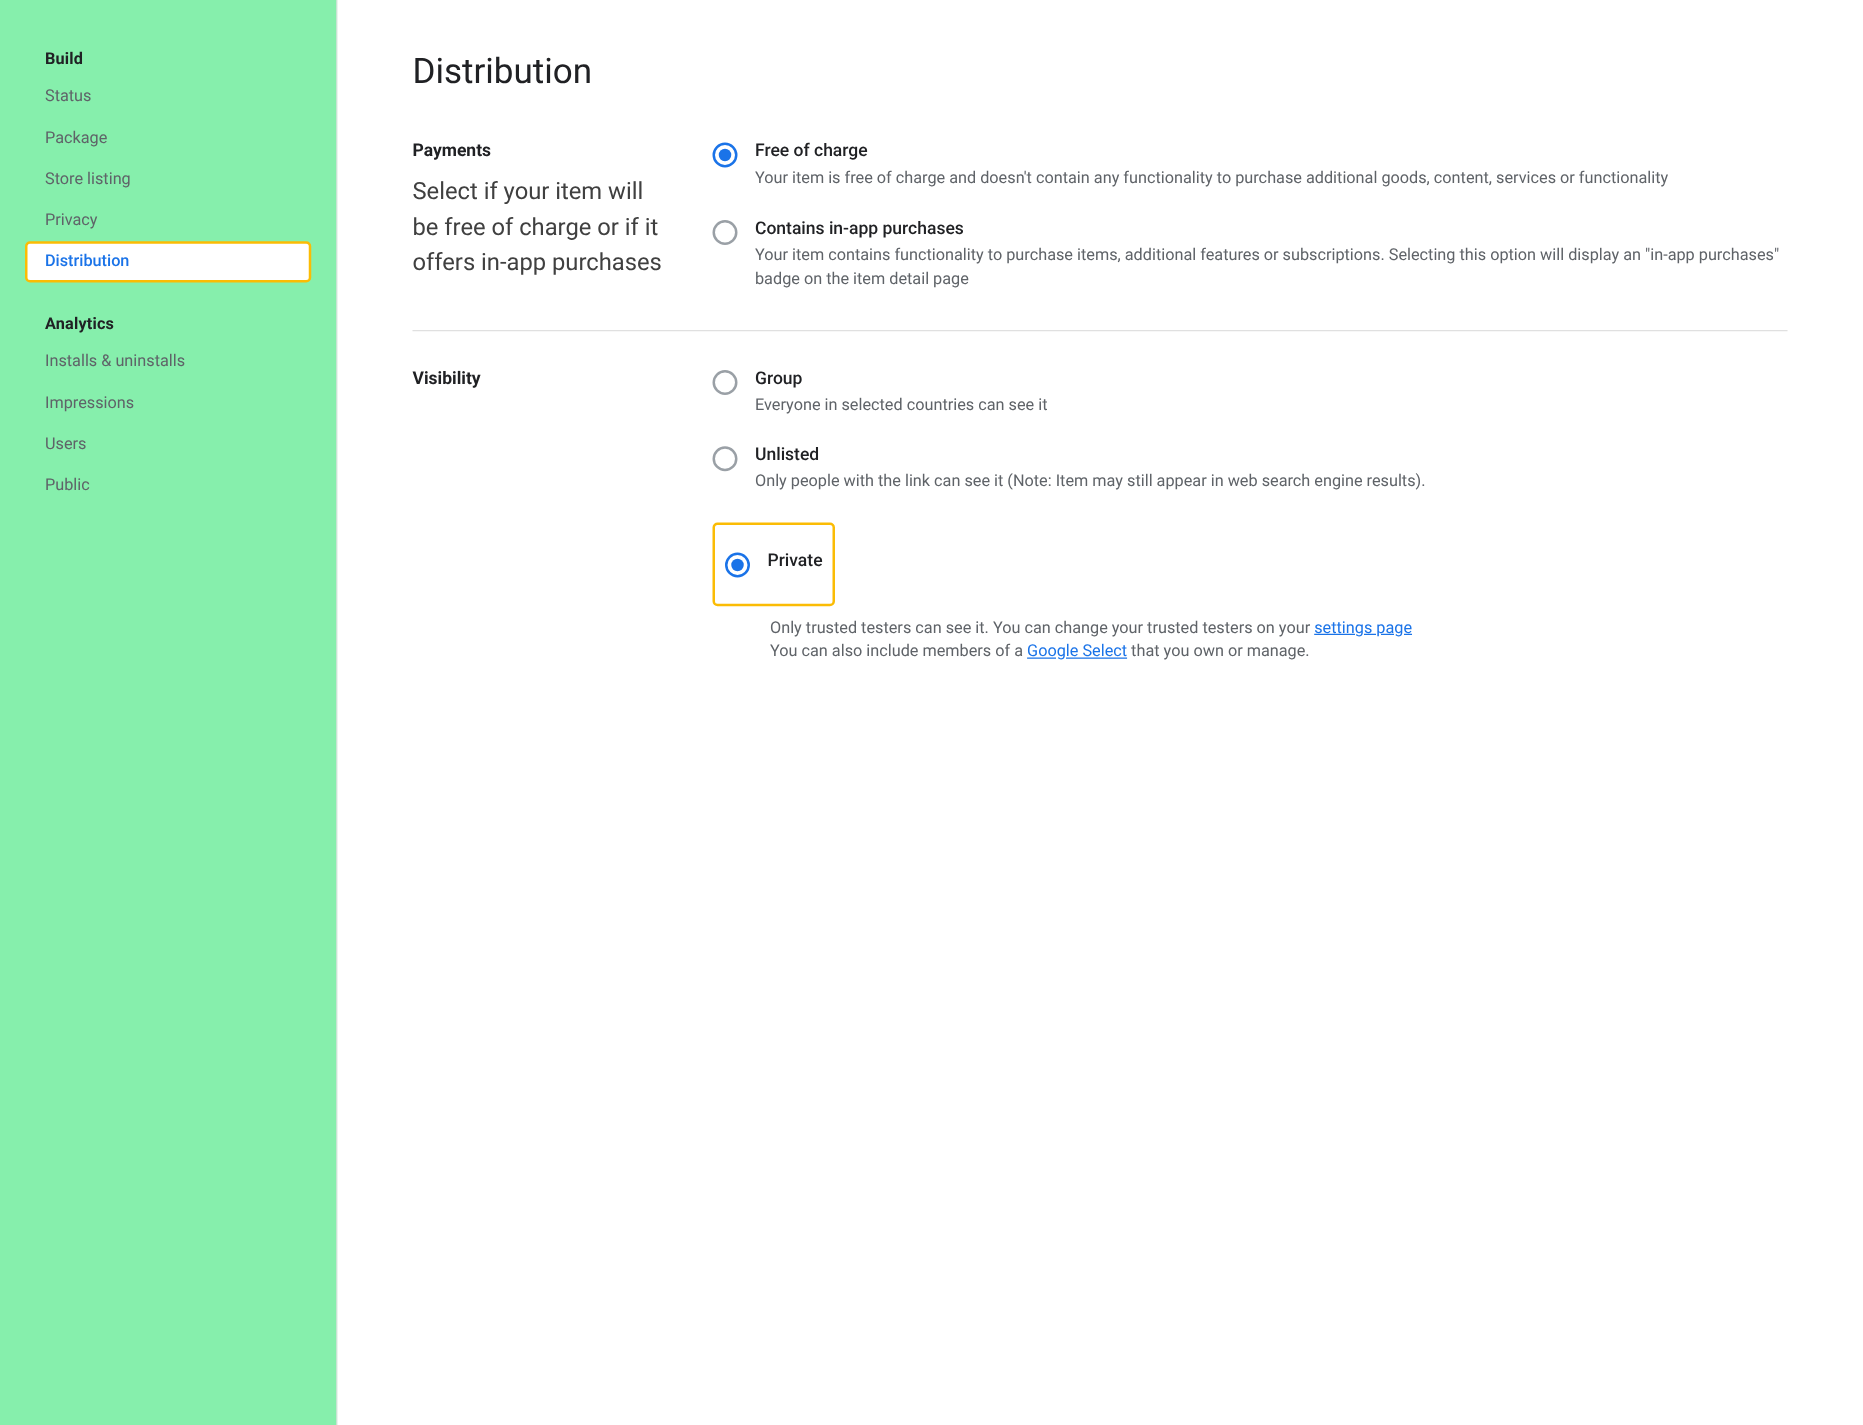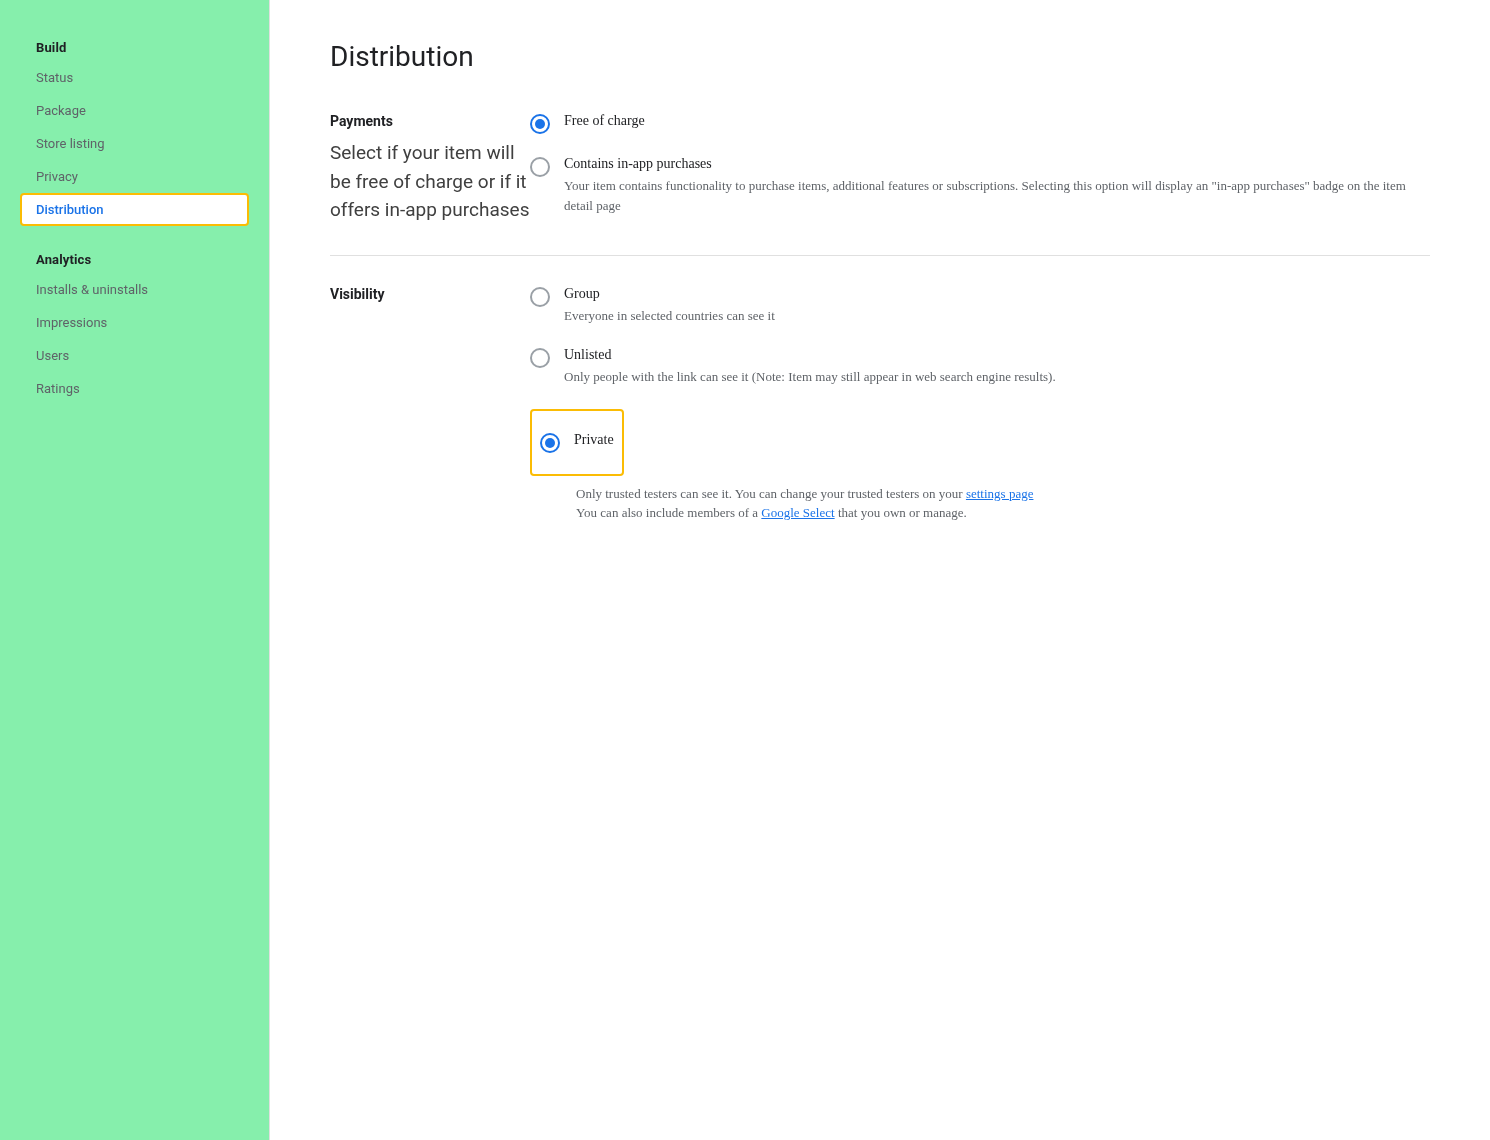--- a/index.html
+++ b/index.html
@@ -56,20 +56,21 @@
     .page-title {
       font-size: 28px;
       font-weight: 400;
       color: #202124;
       margin-bottom: 40px;
     }
 
     
     .section {
       display: flex;
+      gap: 40px;
       padding: 30px 0;
       border-top: 1px solid #e0e0e0;
     }
     .section:first-of-type {
       border-top: none;
       padding-top: 0;
     }
 
     .section-label {
       min-width: 200px;
@@ -82,21 +83,20 @@
       margin-bottom: 10px;
     }
     .section-label-desc {
       font-size: 19px;
       color: #404040;
       line-height: 1.5;
     }
 
     .section-content {
       flex: 1;
-      font-family: Liberation Serif, serif;
     }
 
     
     .radio-option {
       display: flex;
       gap: 14px;
       margin-bottom: 22px;
       align-items: flex-start;
       cursor: pointer;
     }
@@ -164,38 +164,39 @@
     <a class="sidebar-item">Store listing</a>
     <a class="sidebar-item">Privacy</a>
     <a class="sidebar-item active">Distribution</a>
   </div>
 
   <div style="margin-top: 16px;">
     <div class="sidebar-section-title">Analytics</div>
     <a class="sidebar-item">Installs &amp; uninstalls</a>
     <a class="sidebar-item">Impressions</a>
     <a class="sidebar-item">Users</a>
-    <a class="sidebar-item">Ratings</a>
+    <a class="sidebar-item">Public</a>
   </div>
 </div>
 
 <div class="main">
   <h1 class="page-title">Distribution</h1>
 
   <div class="section">
     <div class="section-label">
       <div class="section-label-title">Payments</div>
       <div class="section-label-desc">Select if your item will be free of charge or if it offers in-app purchases</div>
     </div>
     <div class="section-content">
 
       <div class="radio-option">
         <div class="radio-circle checked"></div>
         <div class="radio-text">
           <div class="radio-label">Free of charge</div>
+          <div class="radio-desc">Your item is free of charge and doesn't contain any functionality to purchase additional goods, content, services or functionality</div>
         </div>
       </div>
 
       <div class="radio-option">
         <div class="radio-circle"></div>
         <div class="radio-text">
           <div class="radio-label">Contains in-app purchases</div>
           <div class="radio-desc">Your item contains functionality to purchase items, additional features or subscriptions. Selecting this option will display an "in-app purchases" badge on the item detail page</div>
         </div>
       </div>

